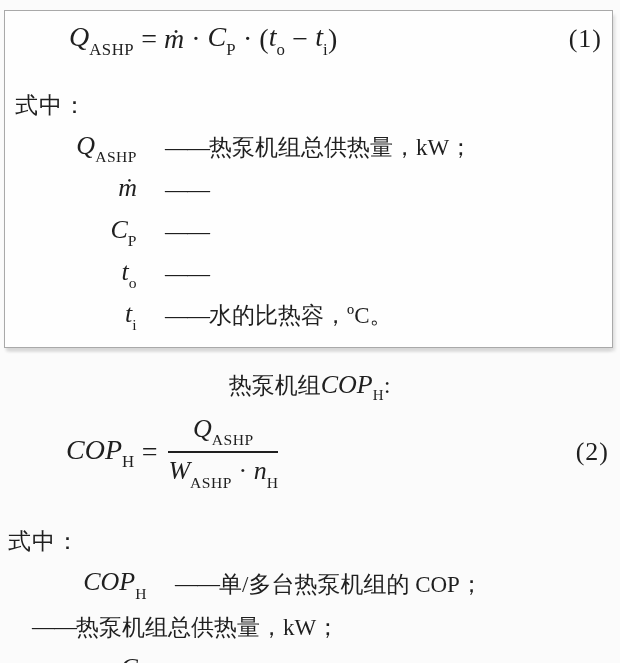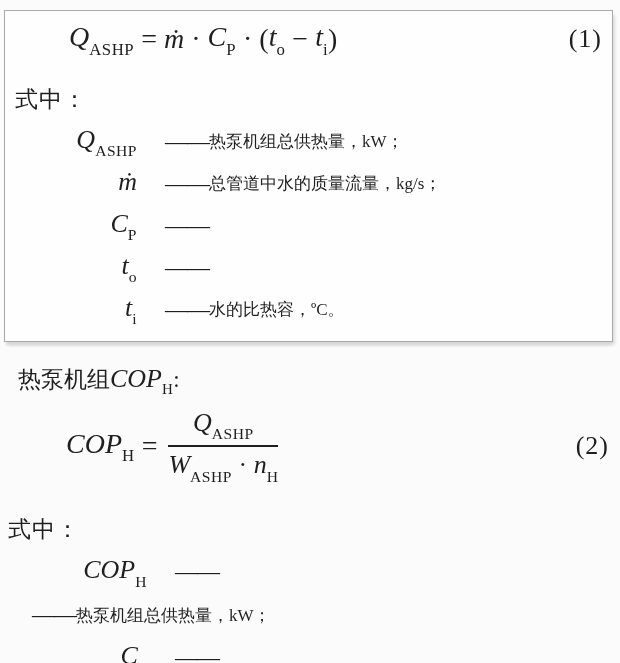--- a/index.html
+++ b/index.html
@@ -36,44 +36,44 @@
     font-size: 0.6em;
     letter-spacing: 0.5px;
     position: relative;
     bottom: -2px;
   }
   .mop { margin: 0 7px; }
   .paren { font-style: normal; }
 
   .where {
     font-size: 23px;
-    margin: 24px 0 6px 4px;
+    margin: 30px 0 6px 4px;
     letter-spacing: 1px;
   }
 
   .def-row { display: flex; align-items: center; height: 42px; }
   .def-row .sym {
     width: 126px;
     text-align: right;
     font-size: 26px;
     font-style: italic;
     white-space: nowrap;
   }
   .def-row .sym .msub { font-style: normal; }
   .def-row .dash {
     margin-left: 28px;
     font-size: 23px;
     letter-spacing: -1px;
     white-space: nowrap;
   }
-  .def-row .desc { font-size: 17px; white-space: nowrap; }
+  .def-row .desc { font-size: 23px; white-space: nowrap; }
 
   
   .section2 { margin: 22px 7px 0 4px; }
-  .lead { font-size: 23px; margin-left: 14px; }
+  .lead { font-size: 23px; margin-left: 2px; text-align: center; }
   .lead .cop { font-style: italic; font-size: 26px; }
   .lead .msub { font-size: 15px; }
 
   .eq2 { padding: 12px 0 6px 62px; }
   .eq2 .eq-lhs { display: flex; align-items: center; }
   .frac {
     display: inline-block;
     text-align: center;
     font-size: 26px;
     margin-left: 4px;
@@ -115,21 +115,20 @@
 
   <div class="def-row">
     <span class="sym"><span class="it">Q</span><sub class="msub">ASHP</sub></span>
     <span class="dash">——</span>
     <span class="desc">热泵机组总供热量，kW；</span>
   </div>
 
   <div class="def-row">
     <span class="sym"><span class="it">ṁ</span><sub class="msub"></sub></span>
     <span class="dash">——</span>
-    <span class="desc">总管道中水的质量流量，kg/s；</span>
   </div>
 
   <div class="def-row">
     <span class="sym"><span class="it">C</span><sub class="msub">P</sub></span>
     <span class="dash">——</span>
   </div>
 
   <div class="def-row">
     <span class="sym"><span class="it">t</span><sub class="msub">o</sub></span>
     <span class="dash">——</span>
@@ -161,20 +160,21 @@
       </span>
     </span>
     <span class="eq-num">(2)</span>
   </div>
 
   <div class="where">式中：</div>
 
   <div class="def-row">
     <span class="sym"><span class="it">COP</span><sub class="msub">H</sub></span>
     <span class="dash">——</span>
+    <span class="desc">单/多台热泵机组的 COP；</span>
   </div>
 
   <div class="def-row">
     <span class="dash">——</span>
     <span class="desc">热泵机组总供热量，kW；</span>
   </div>
 
   <div class="def-row">
     <span class="sym"><span class="it">C</span><sub class="msub">P</sub></span>
     <span class="dash">——</span>

